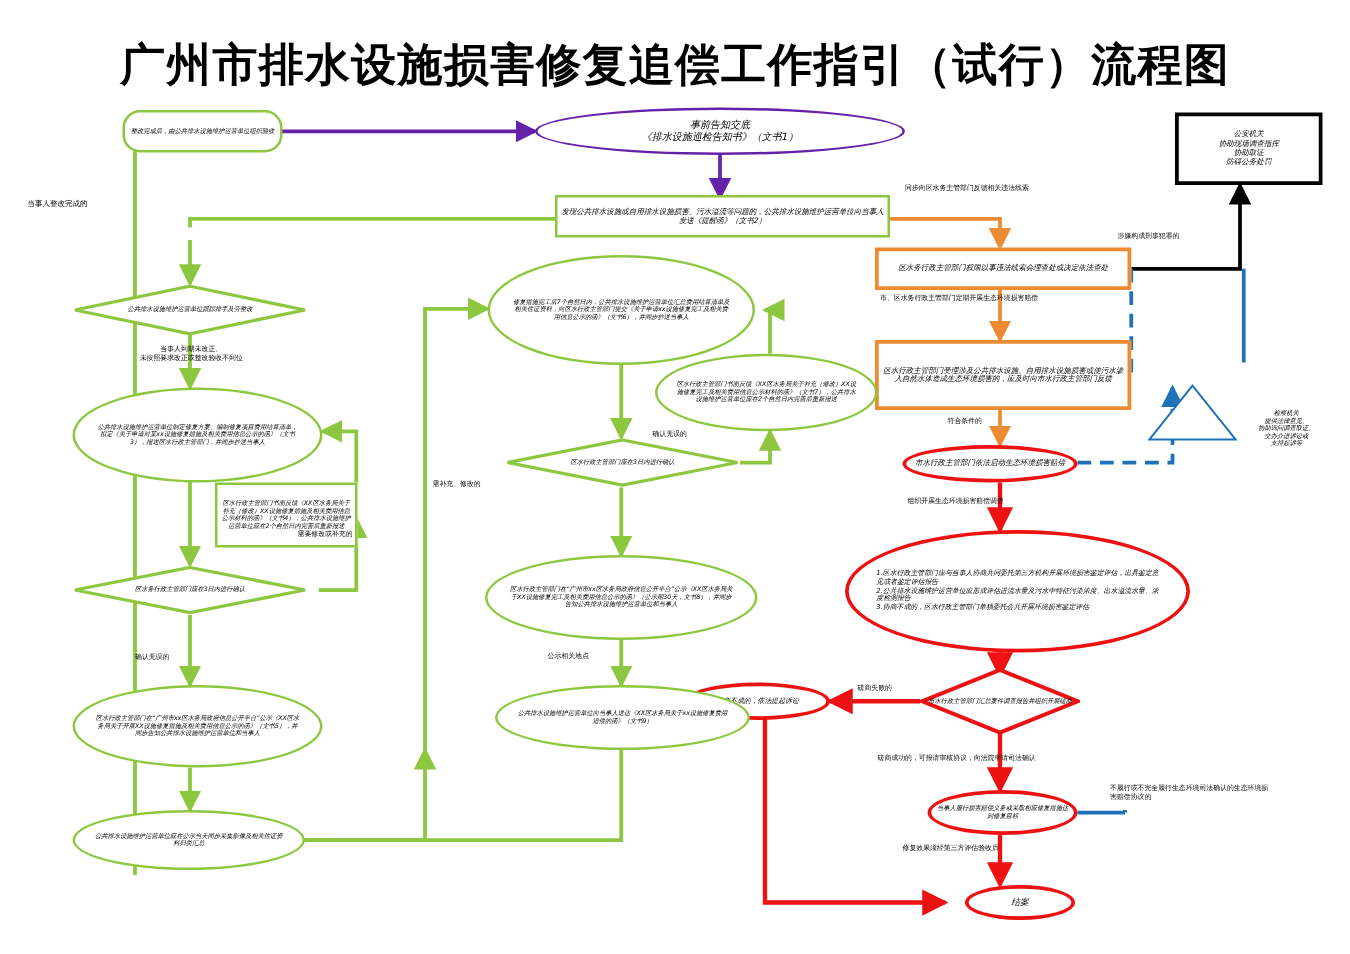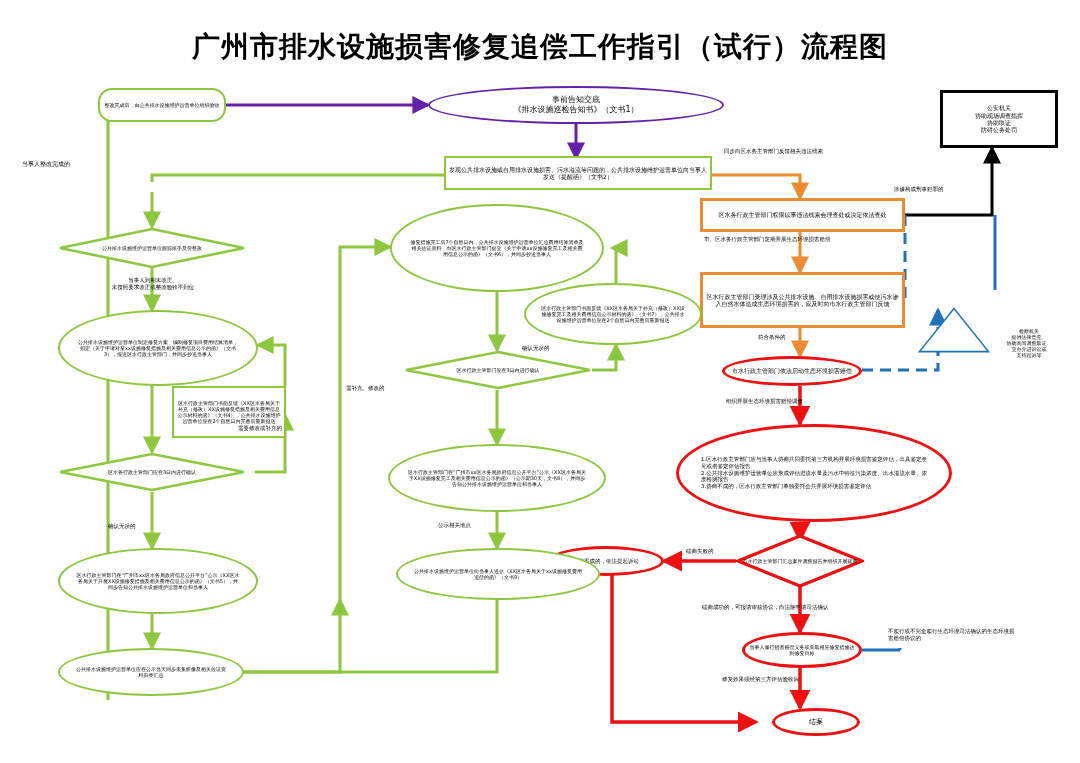--- a/index.html
+++ b/index.html
@@ -15,21 +15,21 @@
 
   .node{
     position:absolute;
     box-sizing:border-box;
     display:flex;align-items:center;justify-content:center;
     text-align:center;
     color:#000;
     line-height:1.22;
     z-index:3;
   }
-  .node .txt{padding:1px 3px;width:100%;}
+  .node .txt{padding:1px 3px;width:100%;font-style:italic;}
 
   
   .rounded{border:2.5px solid #8dc63f;border-radius:14px;background:#fff;}
   .ellipse{border:2.5px solid #8dc63f;border-radius:50%;background:#fff;}
   .ellipse.purple{border-color:#6322a8;}
   .ellipse.red{border-color:#ee1111;border-width:3px;}
   .rect{border:2.5px solid #8dc63f;background:#fff;}
   .rect.orange{border-color:#ed8b32;border-width:3px;}
   .rect.black{border:3px solid #000;}
 
@@ -47,21 +47,21 @@
   .lbl.multi{white-space:normal;}
 
   .t5{font-size:5px;}
   .t55{font-size:5.5px;}
   .t6{font-size:6px;}
   .t7{font-size:7px;}
   .t8{font-size:8px;}
 
   #title{
     position:absolute;left:0;top:28px;width:1080px;
-    text-align:center;font-size:28px;font-weight:bold;
+    text-align:center;font-size:36px;font-weight:bold;
     font-family:"DejaVu Serif","Liberation Serif",serif;
     color:#000;letter-spacing:1px;
   }
   .node.justify .txt{text-align:justify;text-align-last:left;}
 </style>
 </head>
 <body>
 
 <div id="stage">
 

